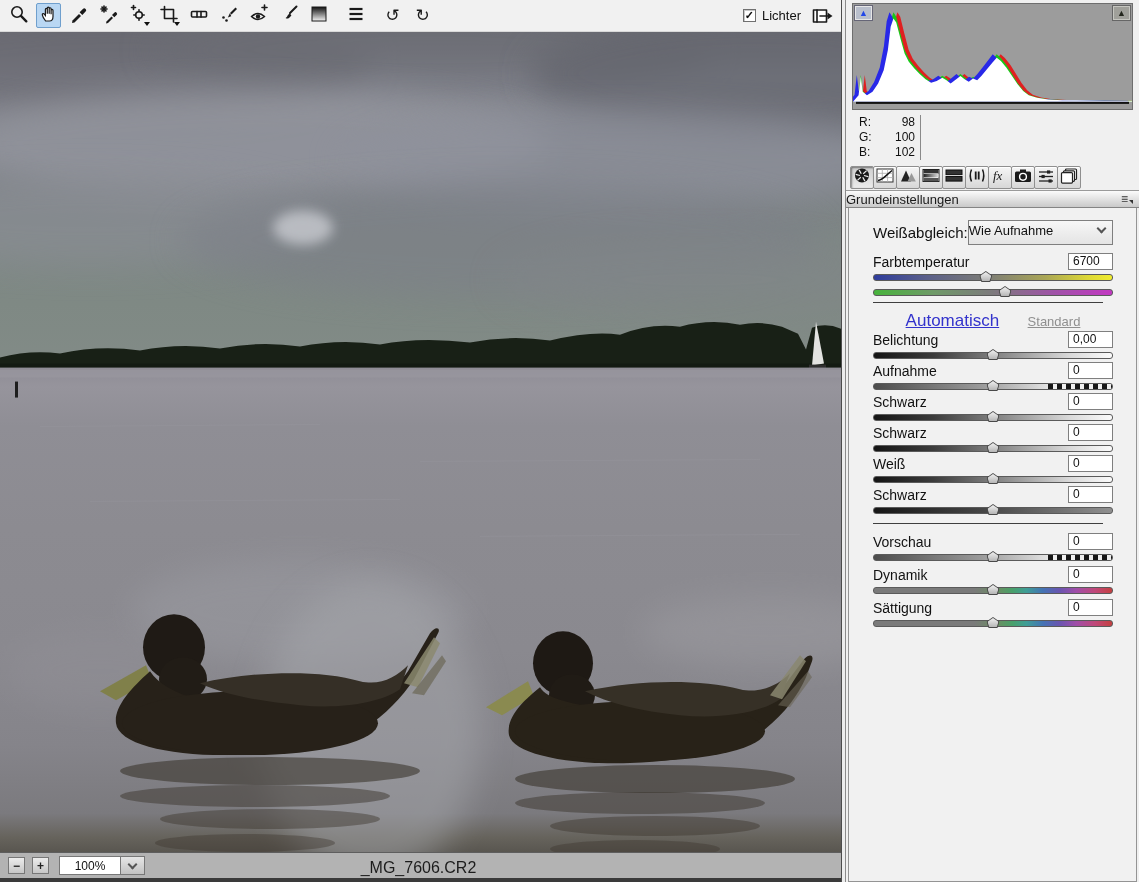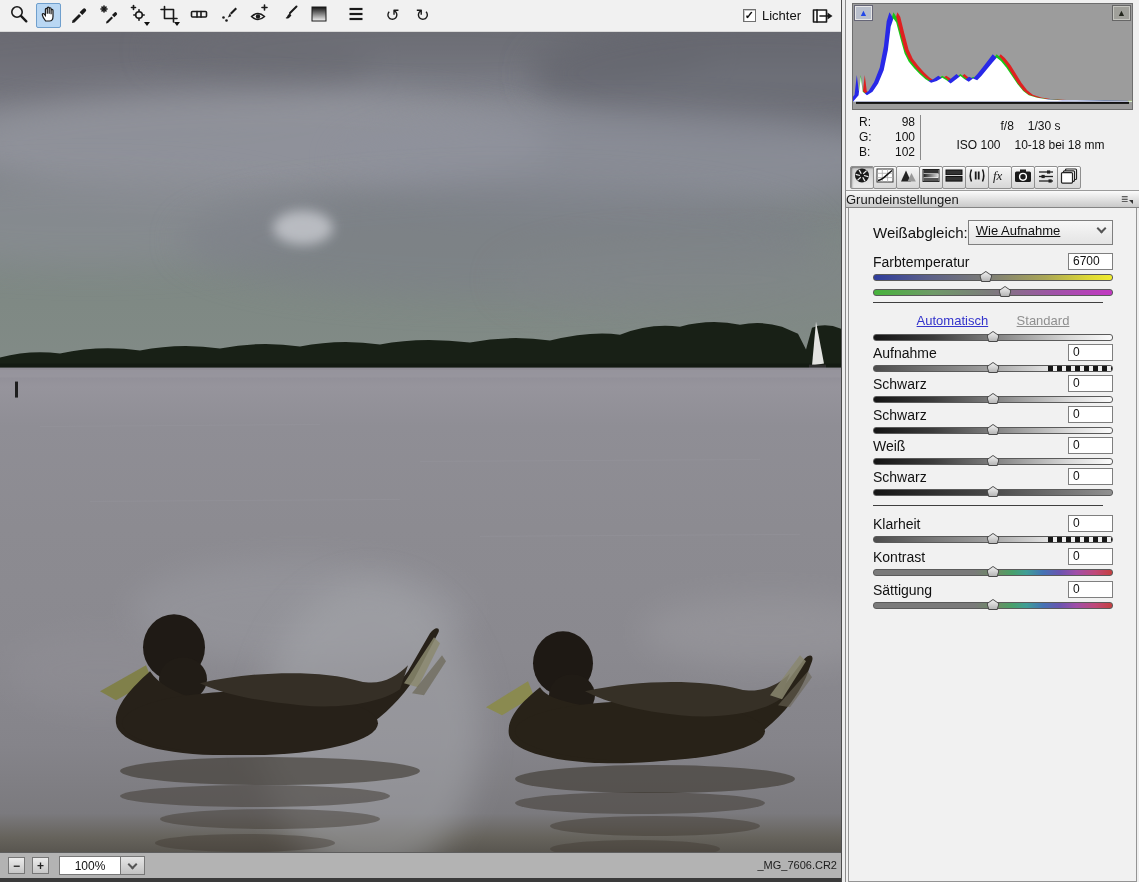--- a/index.html
+++ b/index.html
@@ -37,21 +37,21 @@
                 display:flex; align-items:center; padding-left:8px; }
   .zbtn { width:17px; height:17px; background:linear-gradient(#ececec,#c6c6c6); border:1px solid #777;
           font-size:12px; font-weight:bold; display:flex; align-items:center; justify-content:center;
           margin-right:7px; color:#222; }
   .zoombox { width:62px; height:19px; background:#fff; border:1px solid #777; font-size:12px;
              display:flex; align-items:center; justify-content:center; margin-left:3px; color:#111; }
   .zdrop { width:24px; height:19px; background:linear-gradient(#e6e6e6,#c2c2c2); border:1px solid #777;
            border-left:none; display:flex; align-items:center; justify-content:center; }
   .chev { width:7px; height:7px; border-left:2px solid #555; border-bottom:2px solid #555;
           transform:rotate(-45deg); margin-top:-3px; }
-  .filename { position:absolute; left:0; right:8px; top:6px; text-align:right; font-size:11px; color:#1c1c1c;
+  .filename { position:absolute; left:0; right:8px; top:6px; text-align:center; font-size:16px; color:#1c1c1c;
               pointer-events:none; }
 
   
   .vdivider { position:absolute; left:841px; top:0; width:5px; height:882px; background:#ececec;
               border-left:1px solid #4c4c4c; border-right:1px solid #8a8a8a; }
 
   
   .right-panel { position:absolute; left:846px; top:0; width:293px; height:882px; background:#f0f0f0; }
   .histo { position:absolute; left:6px; top:3px; width:281px; height:107px; background:#9c9c9c;
            border:1px solid #6e6e6e; }
@@ -85,21 +85,21 @@
   .panel-menu::after { content:""; display:inline-block; margin-left:1px; width:0; height:0;
                        border-top:4px solid #333; border-left:4px solid transparent; vertical-align:-1px; }
 
   .panel-content { position:absolute; left:2px; right:2px; top:208px; bottom:0; background:#f1f1f1;
                    border:1px solid #949494; border-top:none; padding:14px 23px 0 24px; }
 
   .wb-row { display:flex; align-items:center; height:21px; margin-bottom:10px; }
   .wb-label { font-size:15px; }
   .combo { position:relative; margin-left:auto; width:166px; height:25px;
            background:linear-gradient(#f7f7f7,#e4e4e4); border:1px solid #7f7f7f; font-size:13px;
-           line-height:19px; padding-left:7px; color:#111;text-decoration:underline; }
+           line-height:19px; color:#111; }
   .combo .chev { position:absolute; right:7px; top:7px; }
 
   .srow { margin-bottom:3px; }
   .srow.tight { margin-bottom:1px; }
   .srow-head { display:flex; justify-content:space-between; align-items:center; height:17px; margin-bottom:1px; }
   .slabel { font-size:14px; }
   .vbox { width:45px; height:17px; background:#fff; border:1px solid #7f7f7f; font-size:12px;
           line-height:15px; padding-left:4px; color:#111; }
   .s-slider { position:relative; height:12px; }
   .strack { position:absolute; left:0; right:0; top:3px; height:7px; border:1px solid #5a5a5a;
@@ -114,21 +114,21 @@
   .g-rainbow { background:linear-gradient(90deg,#7a7a7a 0%,#7a7a7a 42%,#6a8f62 52%,#49a06a 58%,#3f9e96 64%,#4473b4 71%,#6a55b0 78%,#a04ea8 85%,#c04878 93%,#c44040 100%); }
   .thumb { position:absolute; top:0; width:13px; height:11px; transform:translateX(-50%);
            background:#4a4a4a; clip-path:polygon(50% 0,100% 42%,84% 100%,16% 100%,0 42%); }
   .thumb i { position:absolute; left:1px; top:1px; width:11px; height:9px;
              background:linear-gradient(#f0f0f0,#b6b6b6); clip-path:polygon(50% 0,100% 42%,84% 100%,16% 100%,0 42%); }
 
   .hdiv { border-top:1px solid #3f3f3f; }
   .hdiv.d1 { margin:4px 10px 8px 0; }
   .hdiv.d2 { margin:7px 10px 9px 0; }
   .links-row { height:17px; text-align:center; margin-bottom:3px; }
-  .link-auto { color:#3333cc; text-decoration:underline; font-size:13px; margin:0 12px; }
+  .link-auto { color:#3333cc; text-decoration:underline; font-size:17px; margin:0 12px; }
   .link-std { color:#8f8f8f; text-decoration:underline; font-size:13px; margin:0 12px; }
 </style>
 </head>
 <body>
 
 <div id="app">
 
   <div class="toolbar">
     <div class="tools">
       <div class="tool">
@@ -409,24 +409,20 @@
         <div class="rgb-line">
             <span>G:</span>
             <span>100</span>
           </div>
         <div class="rgb-line">
             <span>B:</span>
             <span>102</span>
           </div>
       </div>
       <div class="info-div"></div>
-      <div class="exif">
-        <div class="exif-line"><span>f/8</span><span>1/30 s</span></div>
-        <div class="exif-line"><span>ISO 100</span><span>10-18 bei 18 mm</span></div>
-      </div>
     </div>
 
     <div class="tab-strip">
       <div class="tab active">
           <span><svg width="20" height="17">
               <circle cx="10" cy="8.5" r="7" fill="#1a1a1a"></circle>
               <g stroke="#ededed" stroke-width="1.2">
                 <line x1="12" y1="8.5" x2="16.3" y2="9.6"></line>
                 <line x1="10.75" y1="10.2" x2="12.9" y2="14.1"></line>
                 <line x1="8.75" y1="10.2" x2="5.4" y2="13.4"></line>
@@ -556,20 +552,24 @@
       </div>
 
       <div class="hdiv d1"></div>
 
       <div class="links-row">
         <span class="link-auto">Automatisch</span>
         <span class="link-std">Standard</span>
       </div>
 
       <div class="srow tight">
+        <div class="srow-head">
+            <span class="slabel">Belichtung</span>
+            <div class="vbox">0,00</div>
+          </div>
         <div class="s-slider">
             <div class="strack g-exp"></div>
             <span class="thumb" style="left: 50%;">
               <i></i>
             </span>
           </div>
       </div>
       <div class="srow tight">
         <div class="srow-head">
             <span class="slabel">Aufnahme</span>
@@ -628,33 +628,33 @@
             <span class="thumb" style="left: 50%;">
               <i></i>
             </span>
           </div>
       </div>
 
       <div class="hdiv d2"></div>
 
       <div class="srow">
         <div class="srow-head">
-            <span class="slabel">Klarheit</span>
+            <span class="slabel">Vorschau</span>
             <div class="vbox">0</div>
           </div>
         <div class="s-slider">
             <div class="strack g-contrast"></div>
             <span class="thumb" style="left: 50%;">
               <i></i>
             </span>
           </div>
       </div>
       <div class="srow">
         <div class="srow-head">
-            <span class="slabel">Kontrast</span>
+            <span class="slabel">Dynamik</span>
             <div class="vbox">0</div>
           </div>
         <div class="s-slider">
             <div class="strack g-rainbow"></div>
             <span class="thumb" style="left: 50%;">
               <i></i>
             </span>
           </div>
       </div>
       <div class="srow">

